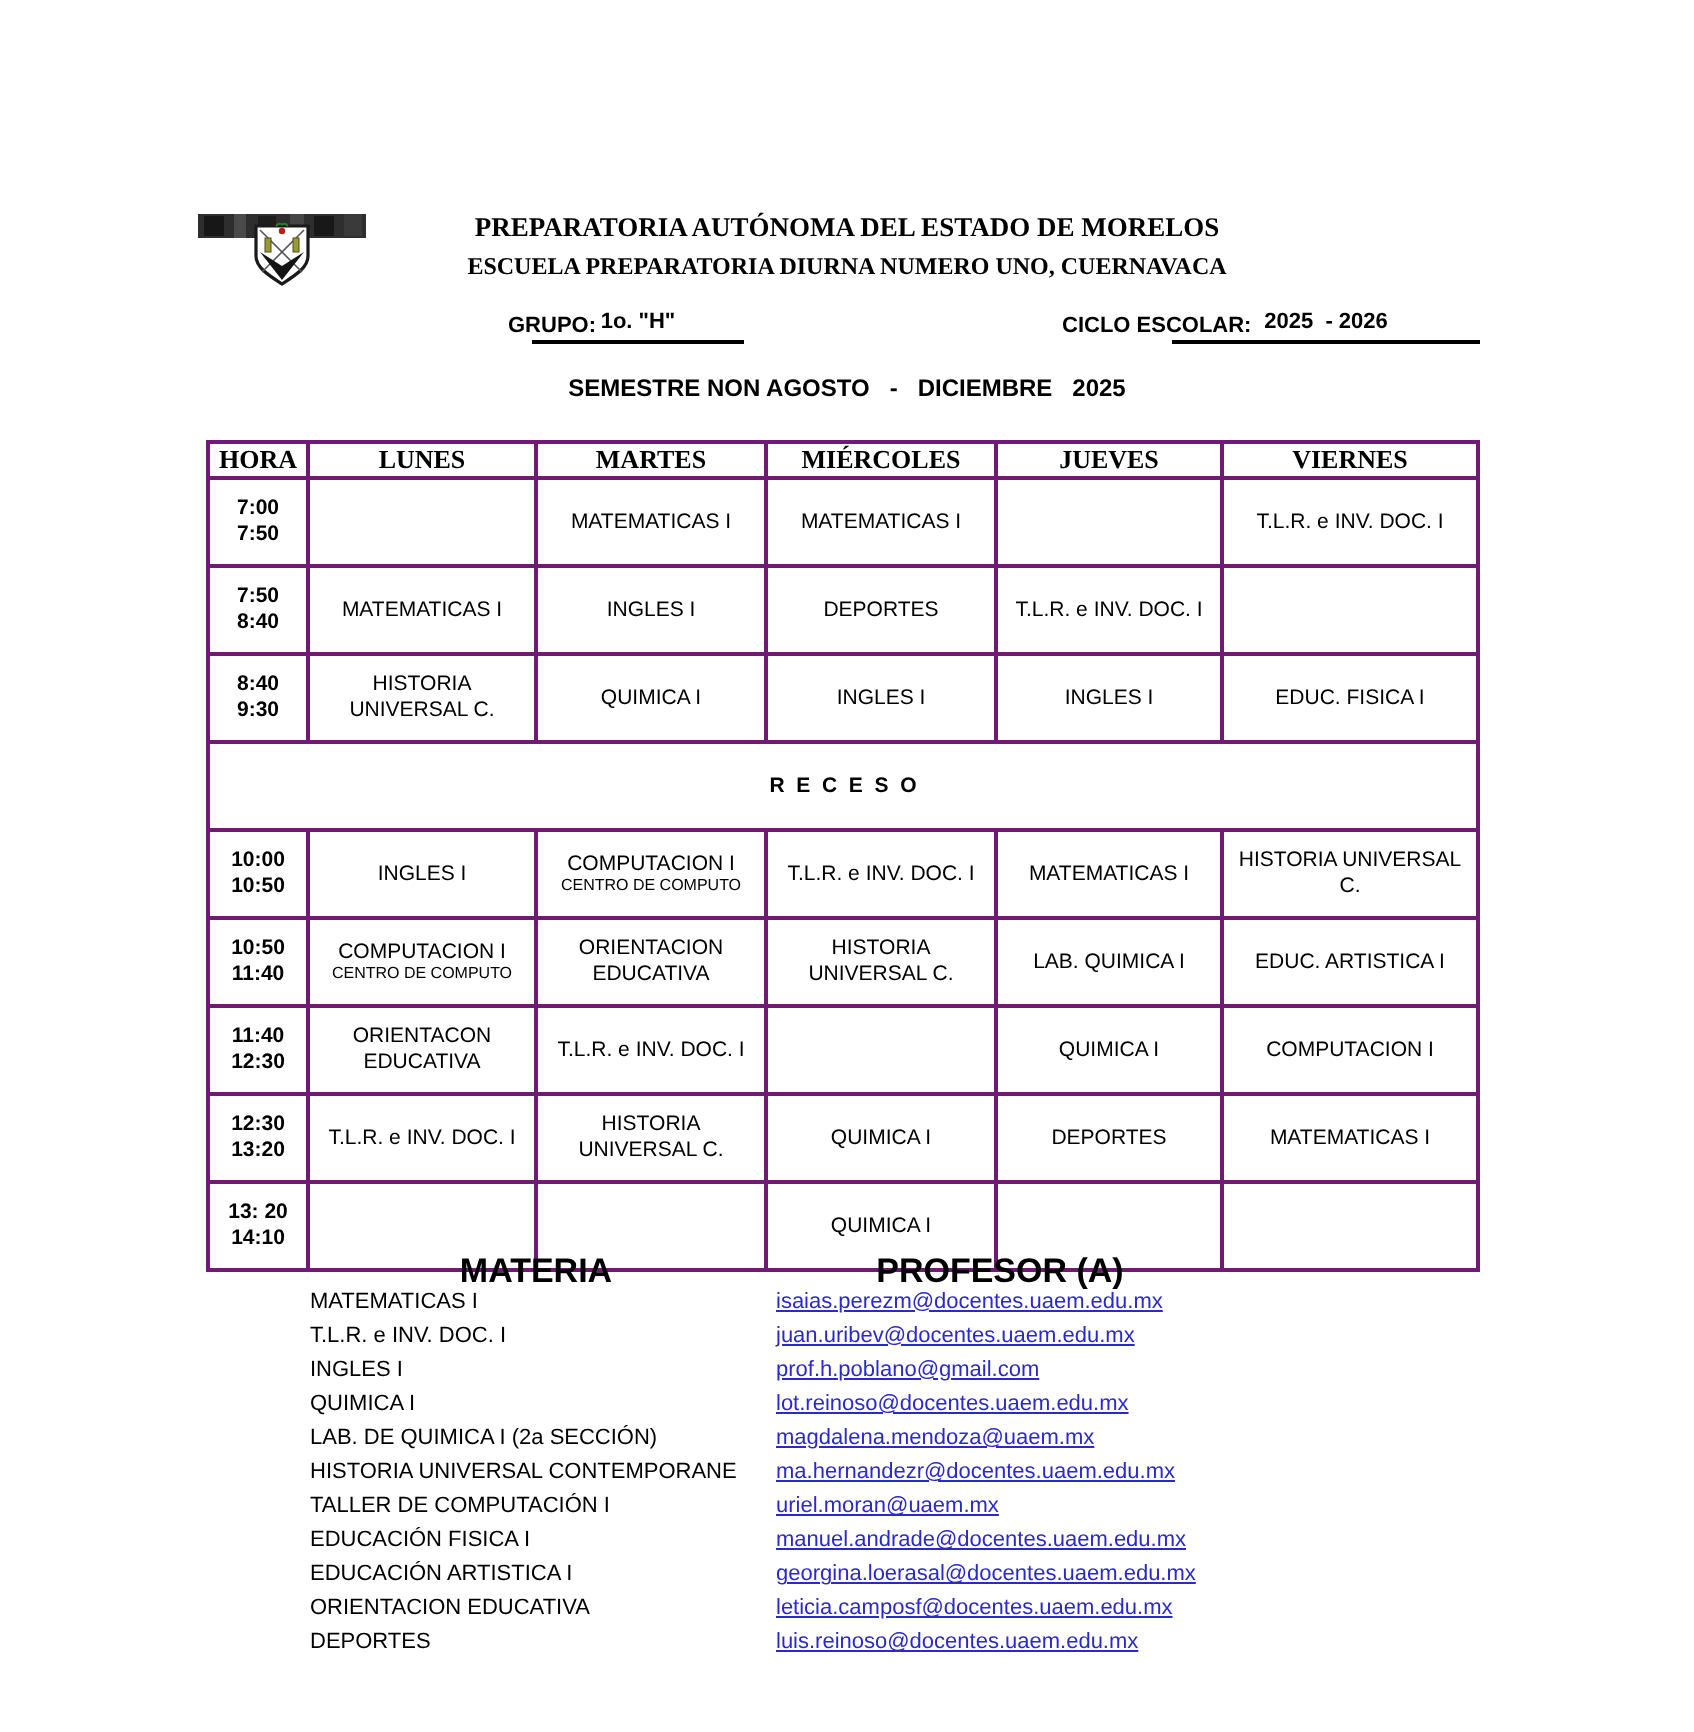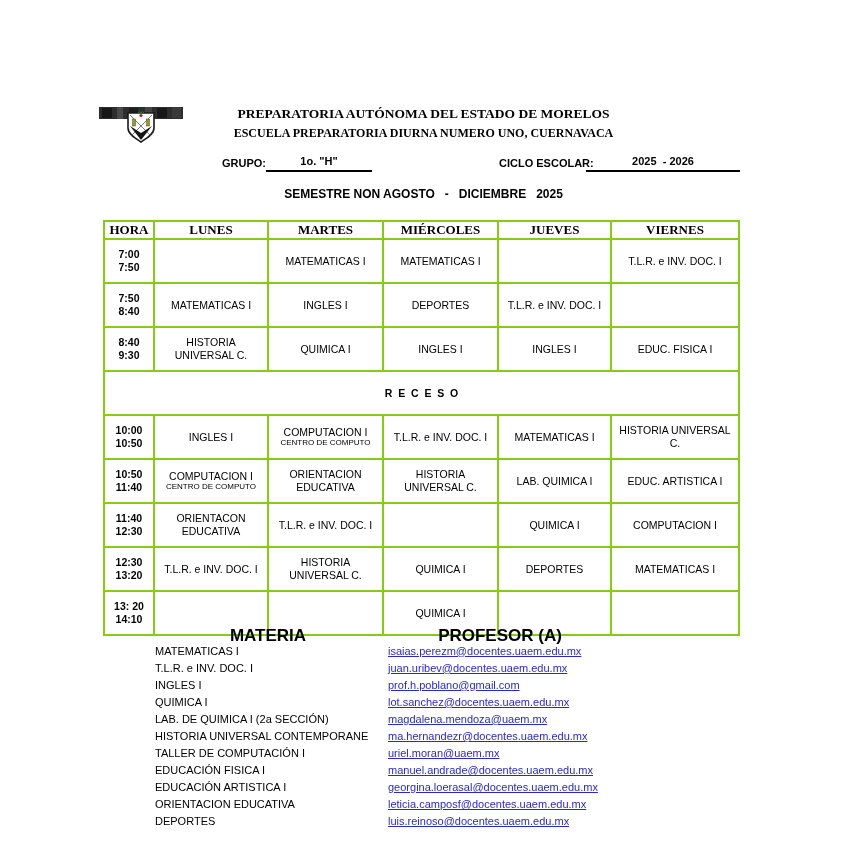--- a/index.html
+++ b/index.html
@@ -5,33 +5,33 @@
   * { margin:0; padding:0; box-sizing:border-box; }
   body { background:#fff; font-family:"Liberation Sans", sans-serif; color:#000; }
   #page { position:relative; width:847px; height:866px; background:#ffffff; overflow:hidden; }
 
   
   .logo { position:absolute; left:99px; top:106px; width:84px; height:38px; }
   .title-1 { position:absolute; left:0; right:0; top:106px; text-align:center;
              font-family:"Liberation Serif", serif; font-weight:bold; font-size:13.5px; }
   .title-2 { position:absolute; left:0; right:0; top:126px; text-align:center;
              font-family:"Liberation Serif", serif; font-weight:bold; font-size:12px; }
-  .fld-label { position:absolute; top:157px; font-weight:bold; font-size:11px; }
+  .fld-label { position:absolute; top:157px; font-weight:bold; font-size:11px;margin-left:32px; }
   .fld-value { position:absolute; top:155px; font-weight:bold; font-size:11px; text-align:center;
                border-bottom:2px solid #000; padding-bottom:3px; white-space:pre; }
   #grupo-label { left:222px; }
   #grupo-value { left:266px; width:106px; }
   #ciclo-label { left:499px; }
   #ciclo-value { left:586px; width:154px; }
   .semester { position:absolute; left:0; right:0; top:187px; text-align:center;
               font-weight:bold; font-size:12px; white-space:pre; }
 
   
   table.sched { position:absolute; left:103px; top:220px; border-collapse:collapse; table-layout:fixed; }
-  table.sched th, table.sched td { border:2px solid #84cc16; text-align:center; vertical-align:middle; }
+  table.sched th, table.sched td { border:2px solid #701a75; text-align:center; vertical-align:middle; }
   table.sched th { font-family:"Liberation Serif", serif; font-weight:bold; font-size:13px;
                    height:18px; padding:0 1px; }
   table.sched td { font-size:10.5px; line-height:1.2; height:44px; padding:1px 2px; }
   td.time-cell { font-weight:bold; font-size:10.5px; line-height:1.35; }
   td .sub { font-size:8px; line-height:1.1; }
   td.recess { height:24px; font-weight:bold; font-size:11.5px; white-space:pre; }
 
   
   .col-header { position:absolute; top:626px; font-weight:bold; font-size:17px; text-align:center; }
   #materia-header { left:143px; width:250px; }
@@ -280,21 +280,21 @@
       <div class="faculty-row">
         <span class="subject">T.L.R. e INV. DOC. I</span>
         <a class="email" href="#">juan.uribev@docentes.uaem.edu.mx</a>
       </div>
       <div class="faculty-row">
         <span class="subject">INGLES I</span>
         <a class="email" href="#">prof.h.poblano@gmail.com</a>
       </div>
       <div class="faculty-row">
         <span class="subject">QUIMICA I</span>
-        <a class="email" href="#">lot.sanchez@docentes.uaem.edu.mx</a>
+        <a class="email" href="#">lot.reinoso@docentes.uaem.edu.mx</a>
       </div>
       <div class="faculty-row">
         <span class="subject">LAB. DE QUIMICA I (2a SECCIÓN)</span>
         <a class="email" href="#">magdalena.mendoza@uaem.mx</a>
       </div>
       <div class="faculty-row">
         <span class="subject">HISTORIA UNIVERSAL CONTEMPORANE</span>
         <a class="email" href="#">ma.hernandezr@docentes.uaem.edu.mx</a>
       </div>
       <div class="faculty-row">

